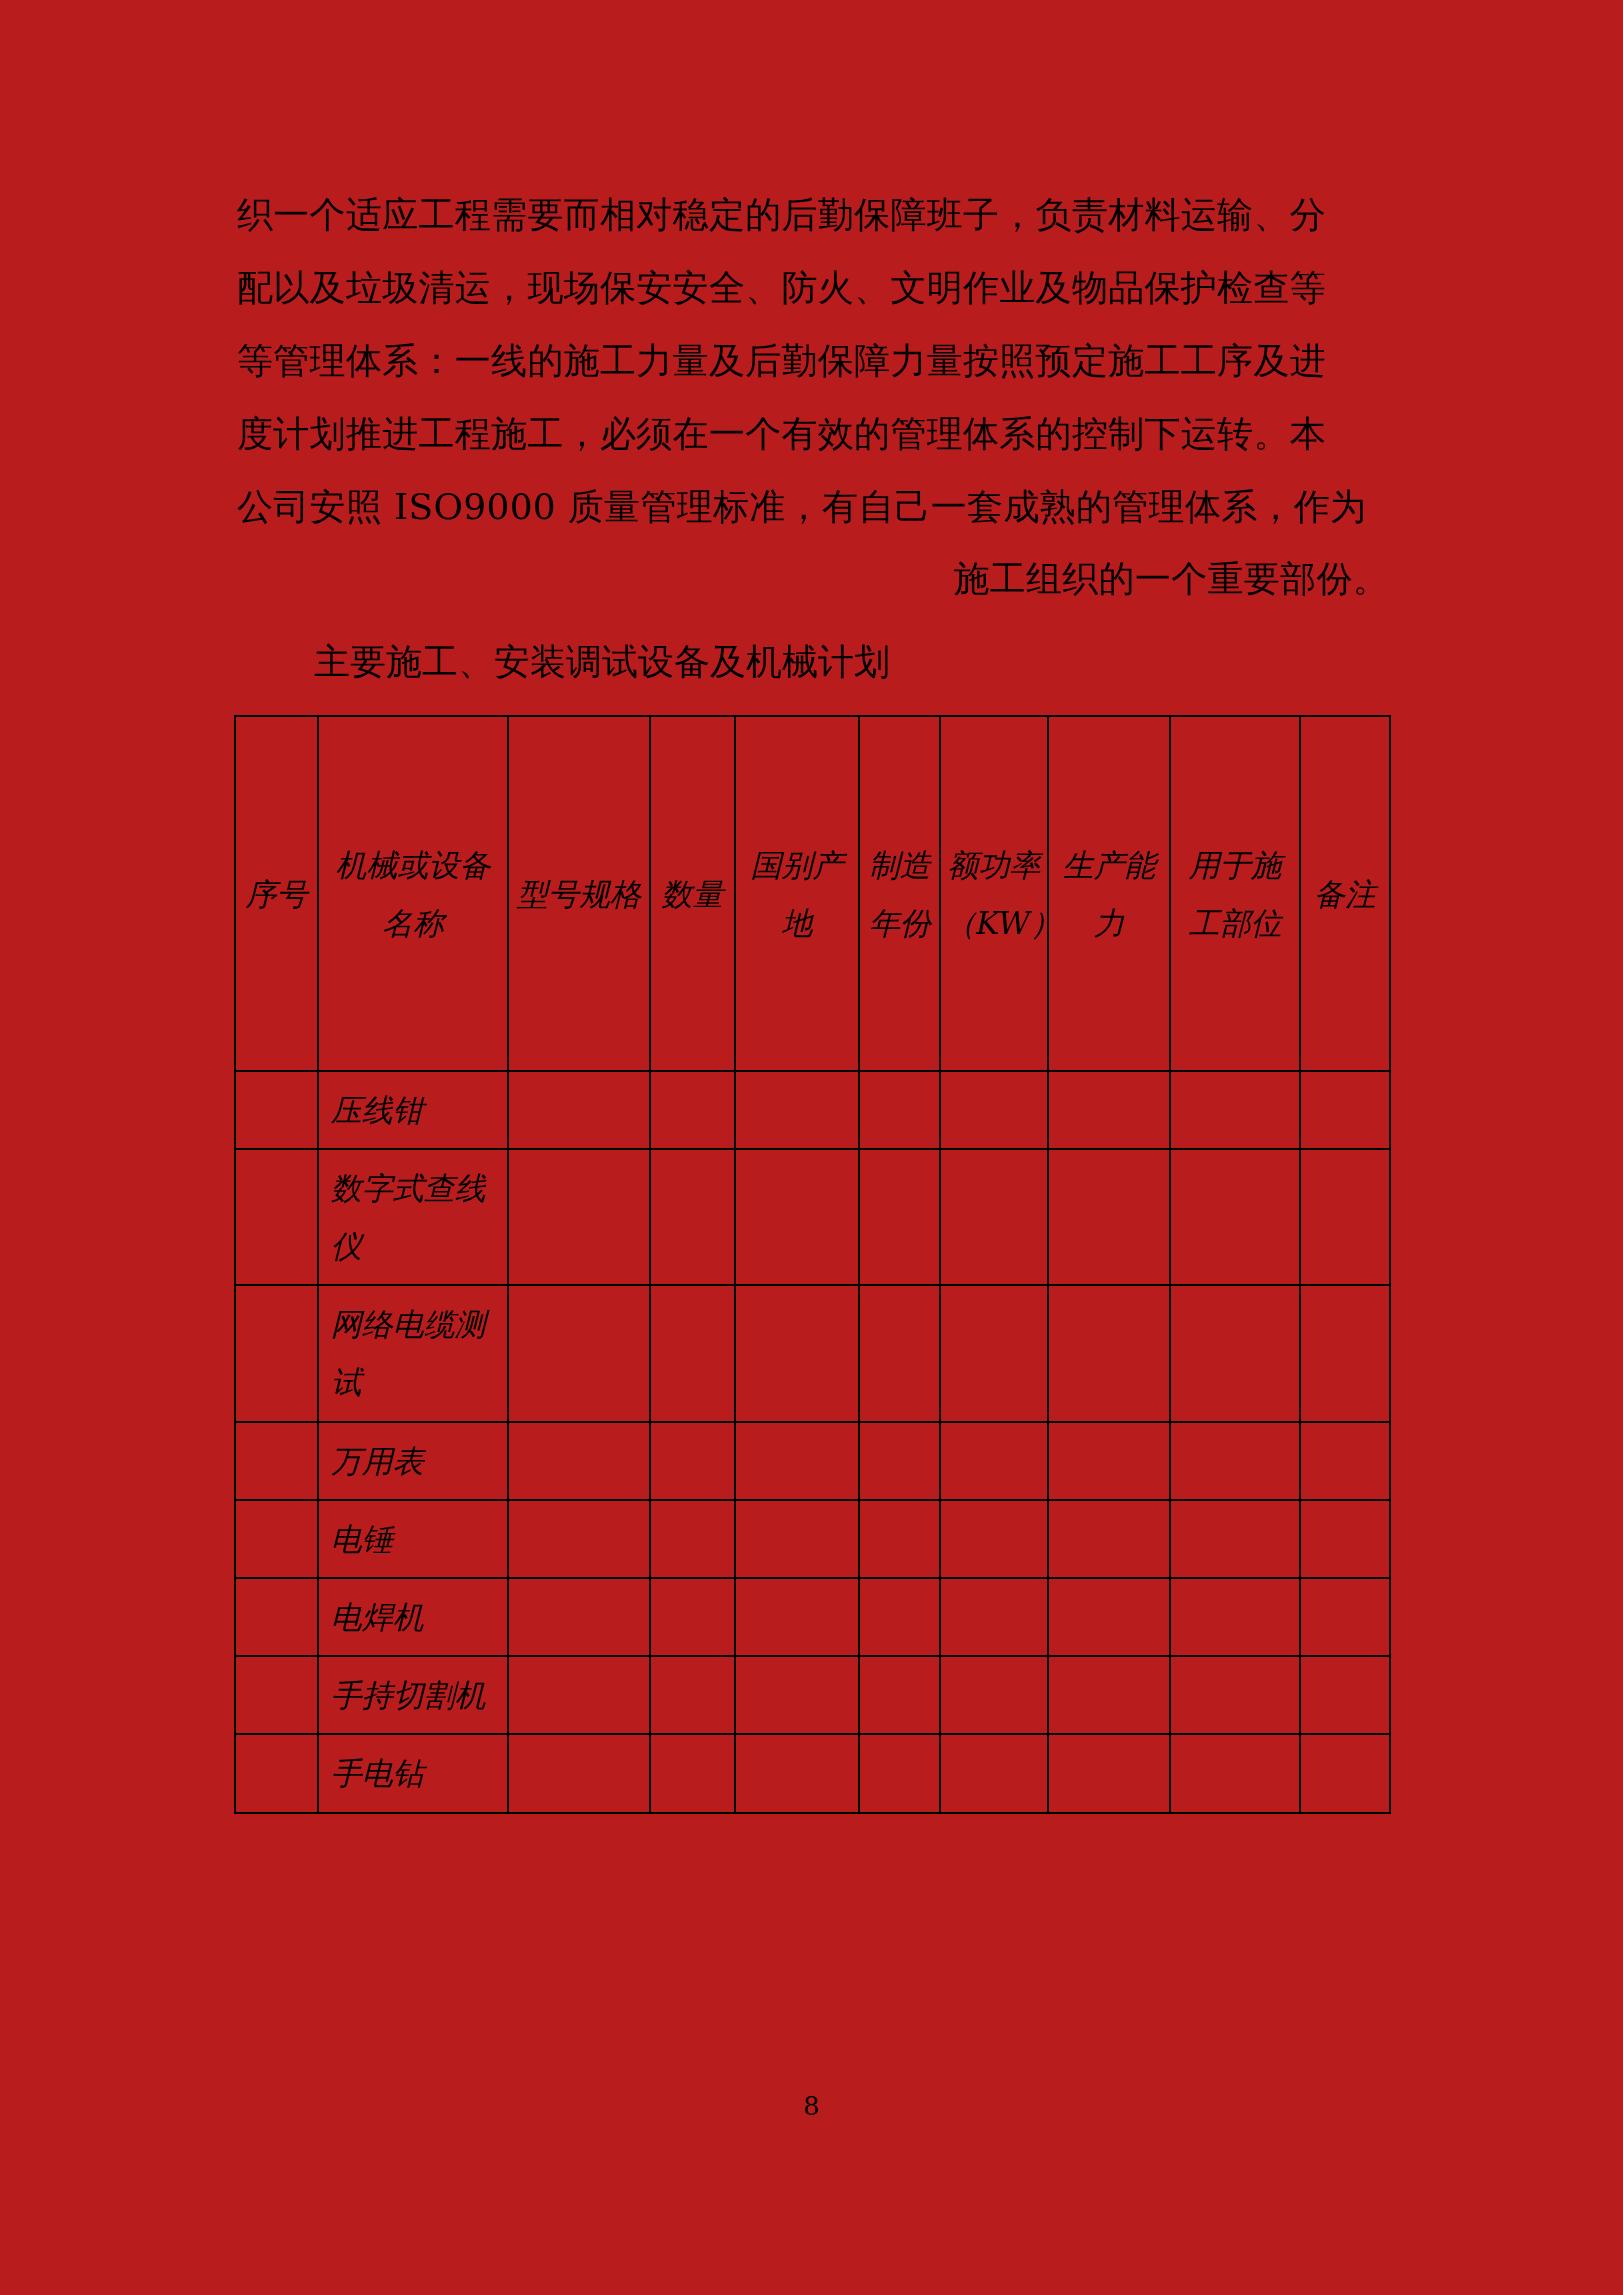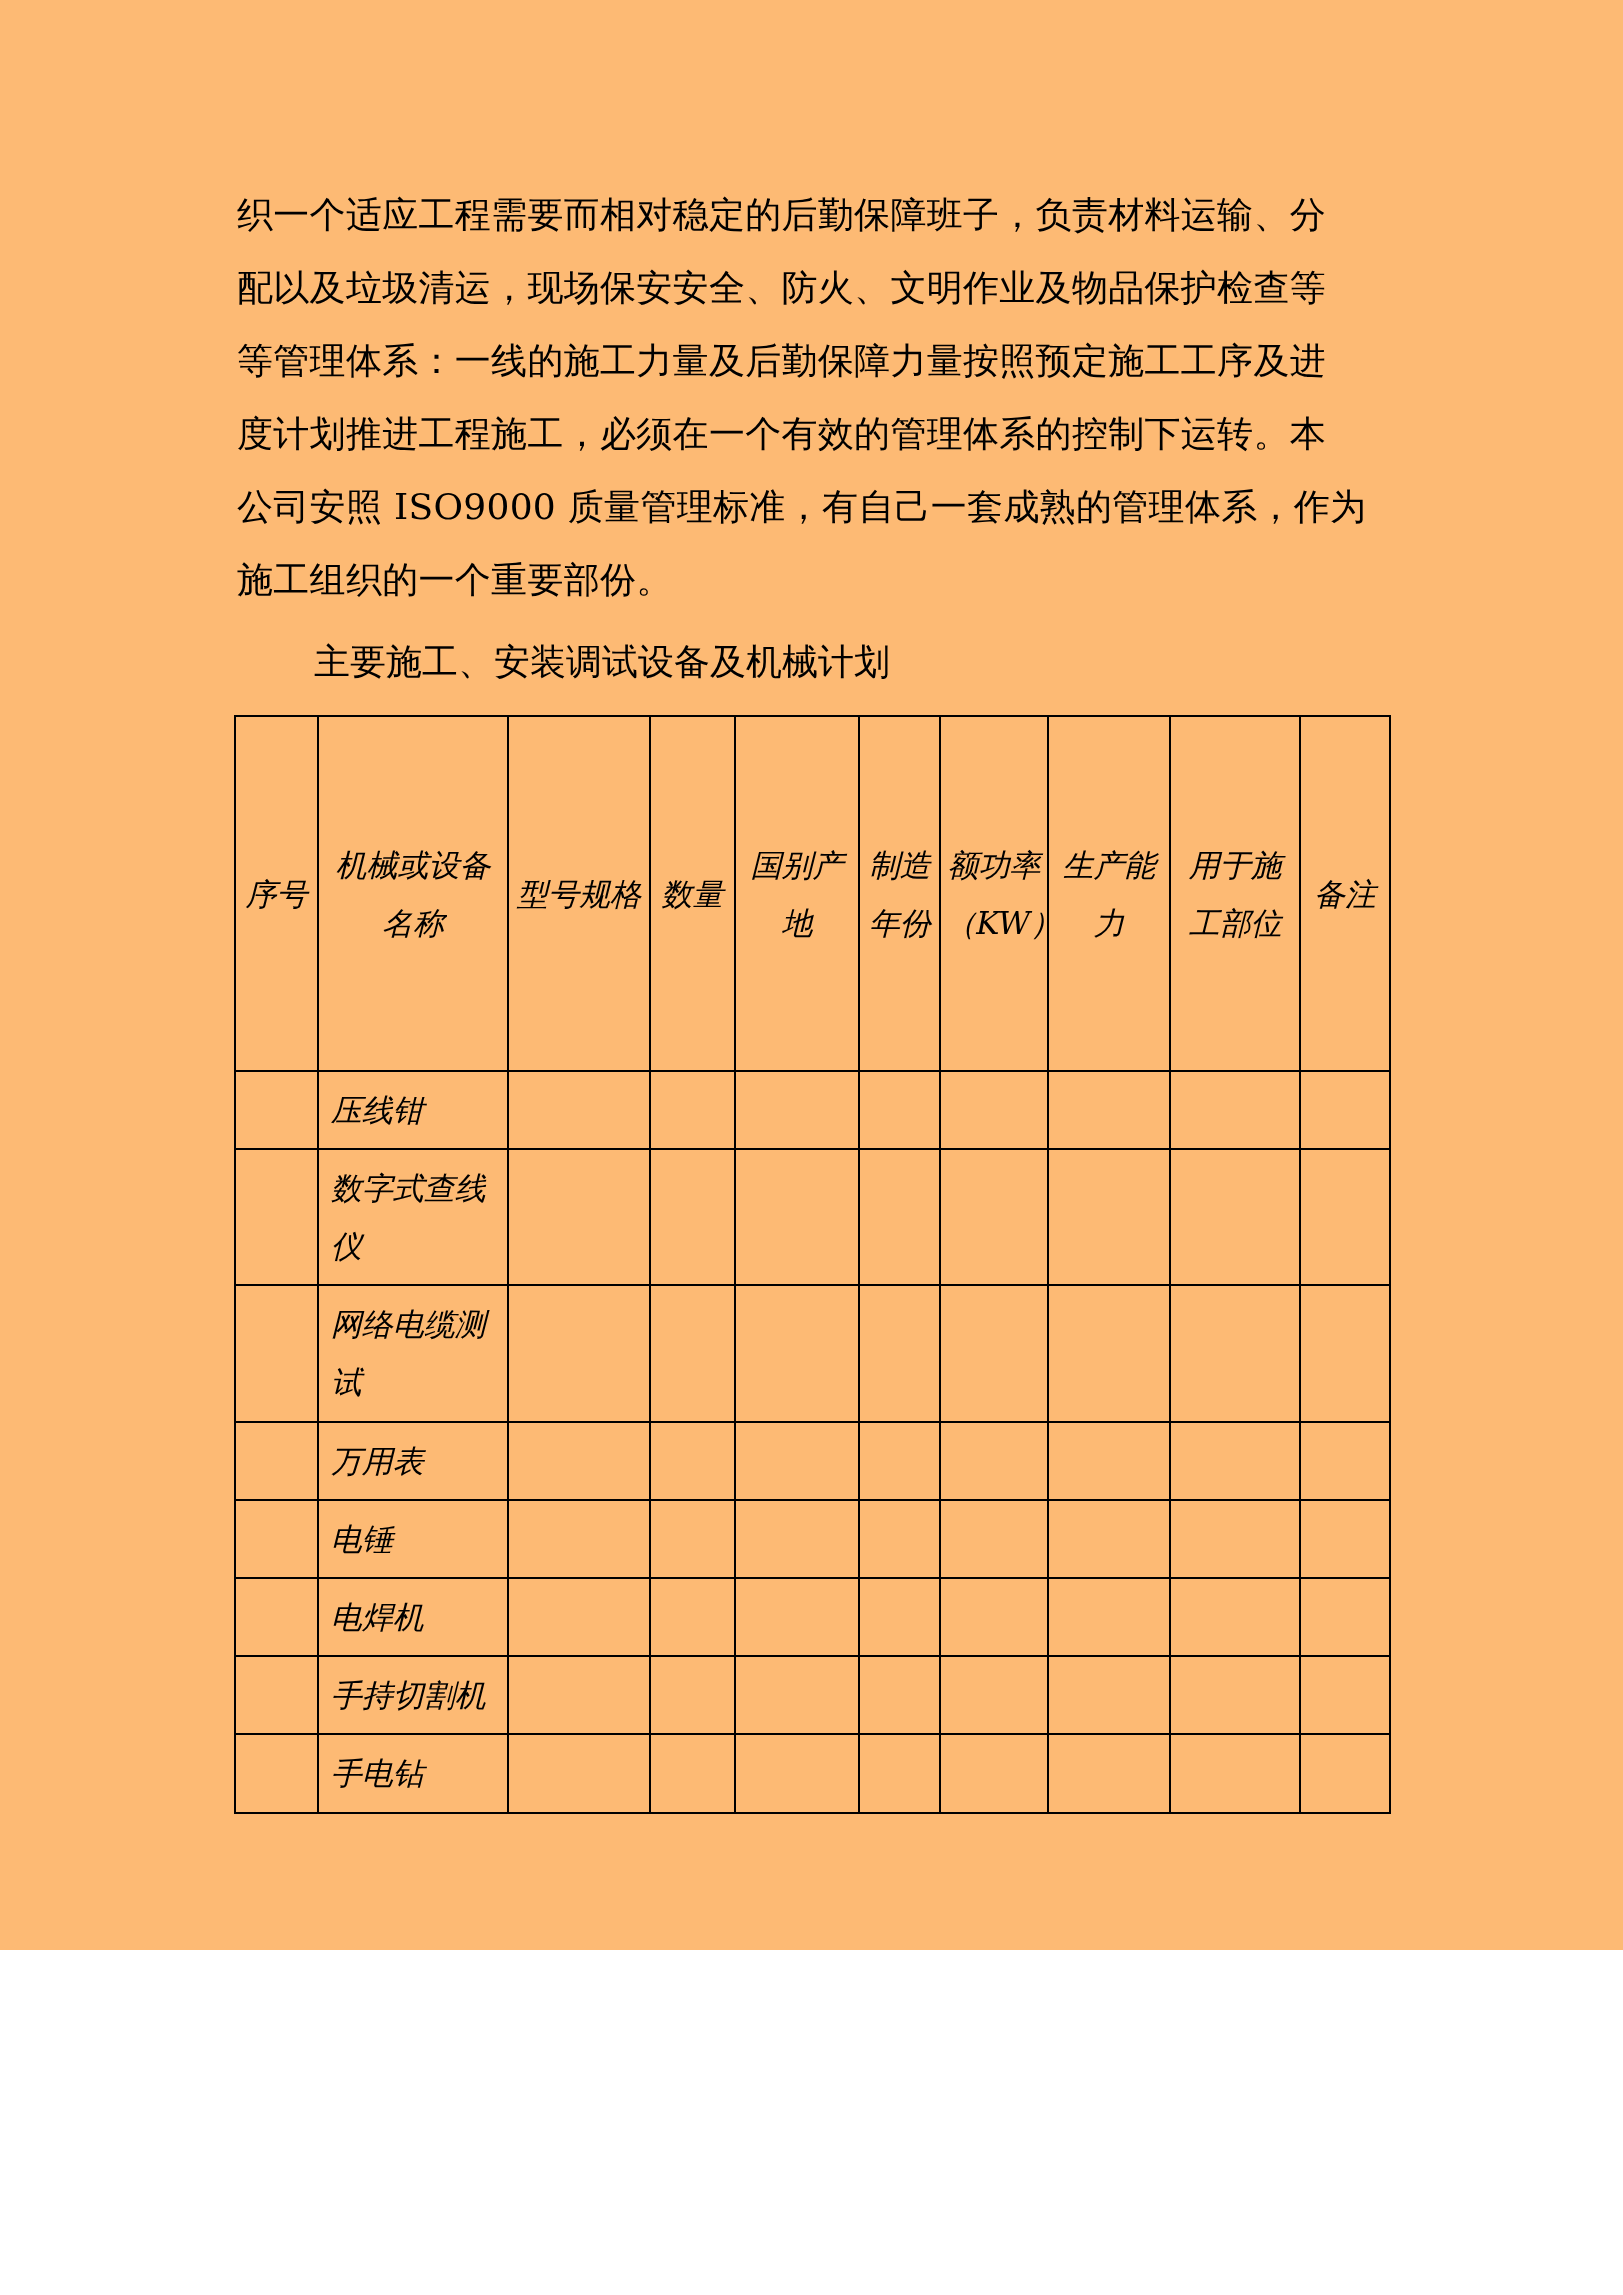--- a/index.html
+++ b/index.html
@@ -3,22 +3,22 @@
 <meta charset="utf-8">
 <style>
   html, body {
     margin: 0;
     padding: 0;
     background: #ffffff;
   }
   .page {
     position: relative;
     width: 1623px;
-    height: 1950px;
-    background: #fdba74;
+    height: 2295px;
+    background: #b91c1c;
     box-sizing: border-box;
     font-family: "DejaVu Serif", "Liberation Serif", serif;
     color: #000000;
     overflow: hidden;
   }
 
   
   .body-text {
     position: absolute;
     left: 237px;
@@ -29,21 +29,22 @@
     margin: 0;
     font-size: 36px;
     line-height: 73px;
     letter-spacing: 0.3px;
     text-align: justify;
     text-justify: inter-character;
     white-space: nowrap;
   }
   .body-text p.last {
     white-space: normal;
-    text-align: left;
+    text-align: right;
+    font-family: Liberation Serif, serif;
   }
 
   
   .section-heading {
     position: absolute;
     left: 237px;
     top: 629px;
     font-size: 36px;
     line-height: 65px;
     text-indent: 77px;

